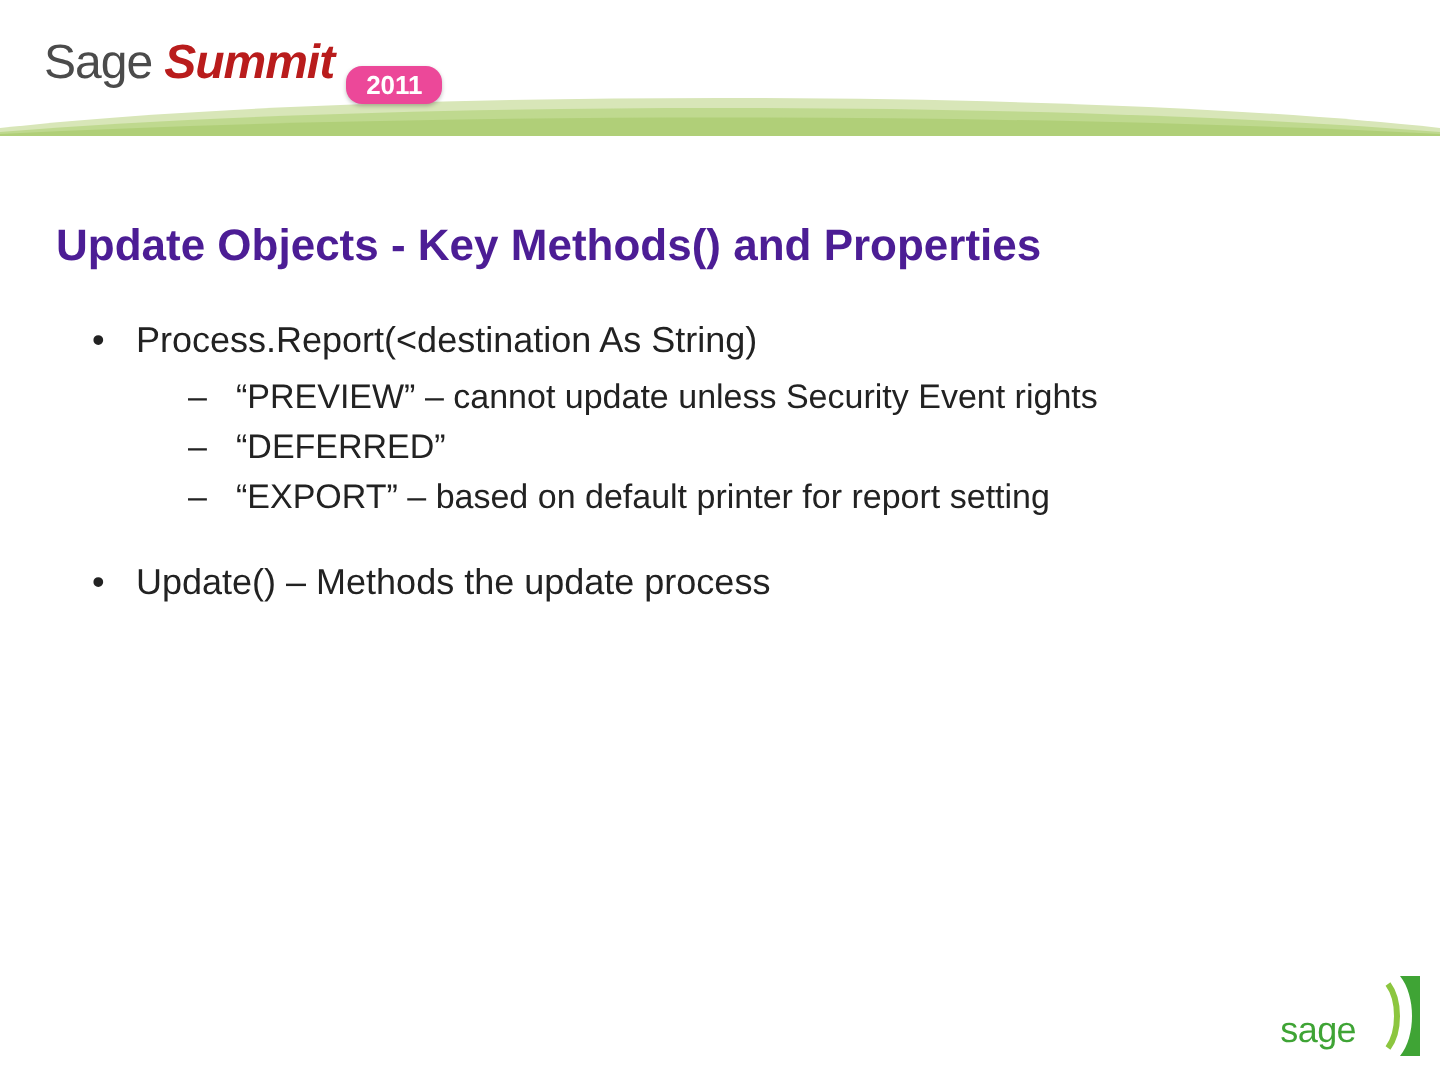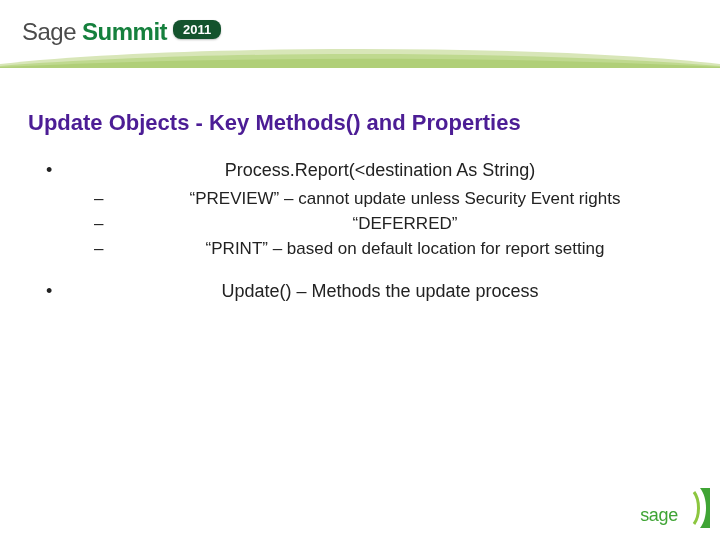--- a/index.html
+++ b/index.html
@@ -35,52 +35,52 @@
     gap: 6px;
   }
   .sage-text {
     color: #4b4b4b;
     font-size: 24px;
     font-weight: 400;
     letter-spacing: -0.5px;
   }
   .sage-bold {
     font-weight: 600;
-    color: #15803d;
+    color: #b91c1c;
+    font-style: italic;
   }
   .year-badge {
-    background: #14532d;
+    background: #ec4899;
     color: #fff;
     border-radius: 8px;
     padding: 2px 10px;
     font-size: 13px;
     font-weight: bold;
     position: relative;
-    top: 2px;
+    top: 15px;
     box-shadow: 0 1px 2px rgba(0,0,0,0.25);
   }
   .content {
     position: absolute;
     top: 110px;
     left: 28px;
     right: 28px;
   }
   .title {
     font-size: 22px;
     font-weight: bold;
     color: #4c1d95;
     margin-bottom: 22px;
   }
   ul.top {
     list-style: none;
     padding-left: 18px;
     margin: 0;
     font-size: 18px;
     line-height: 1.35;
-    text-align: center;
   }
   ul.top > li {
     position: relative;
     padding-left: 22px;
     margin-bottom: 18px;
   }
   ul.top > li::before {
     content: "•";
     position: absolute;
     left: 0;
@@ -138,21 +138,21 @@
 
 <div class="content">
   <div class="title">Update Objects - Key Methods() and Properties</div>
 
   <ul class="top">
     <li>
       <span>Process.Report(&lt;destination As String)</span>
       <ul class="sub">
         <li><span>“PREVIEW” – cannot update unless Security Event rights</span></li>
         <li><span>“DEFERRED”</span></li>
-        <li><span>“PRINT” – based on default location for report setting</span></li>
+        <li><span>“EXPORT” – based on default printer for report setting</span></li>
       </ul>
     </li>
     <li>
       <span>Update() – Methods the update process</span>
     </li>
   </ul>
 </div>
 
 <div class="footer-logo">sage</div>
 <svg class="footer-accent" width="30" height="40">

